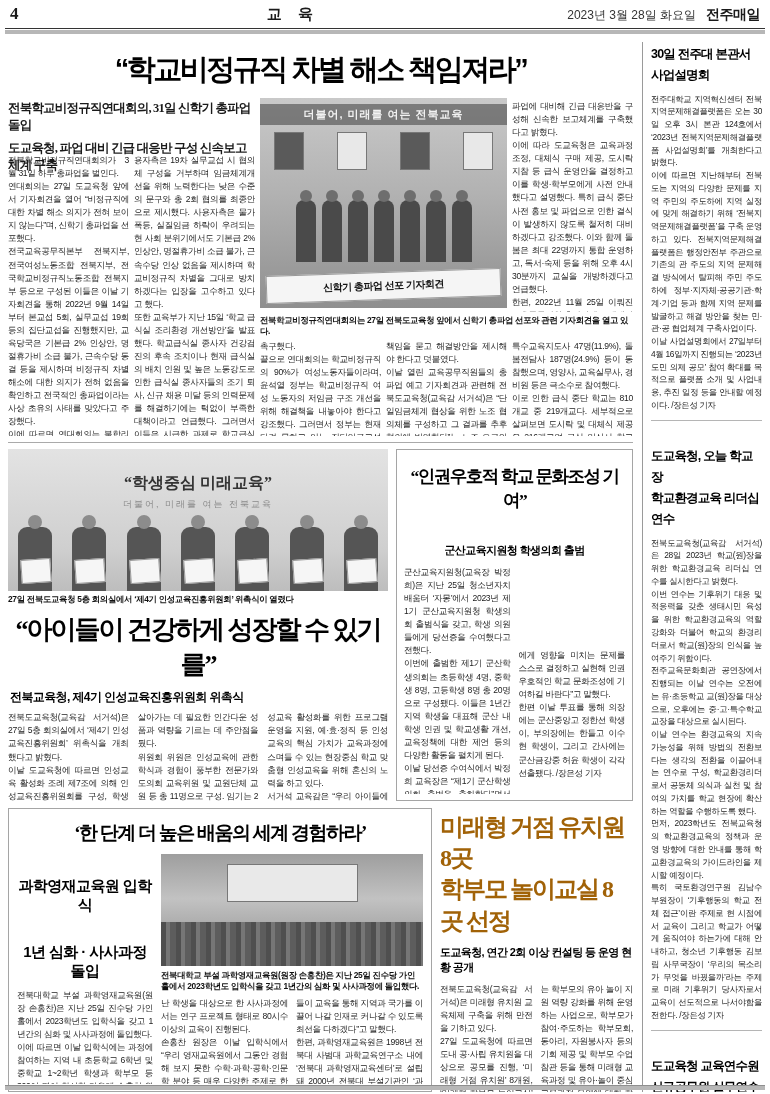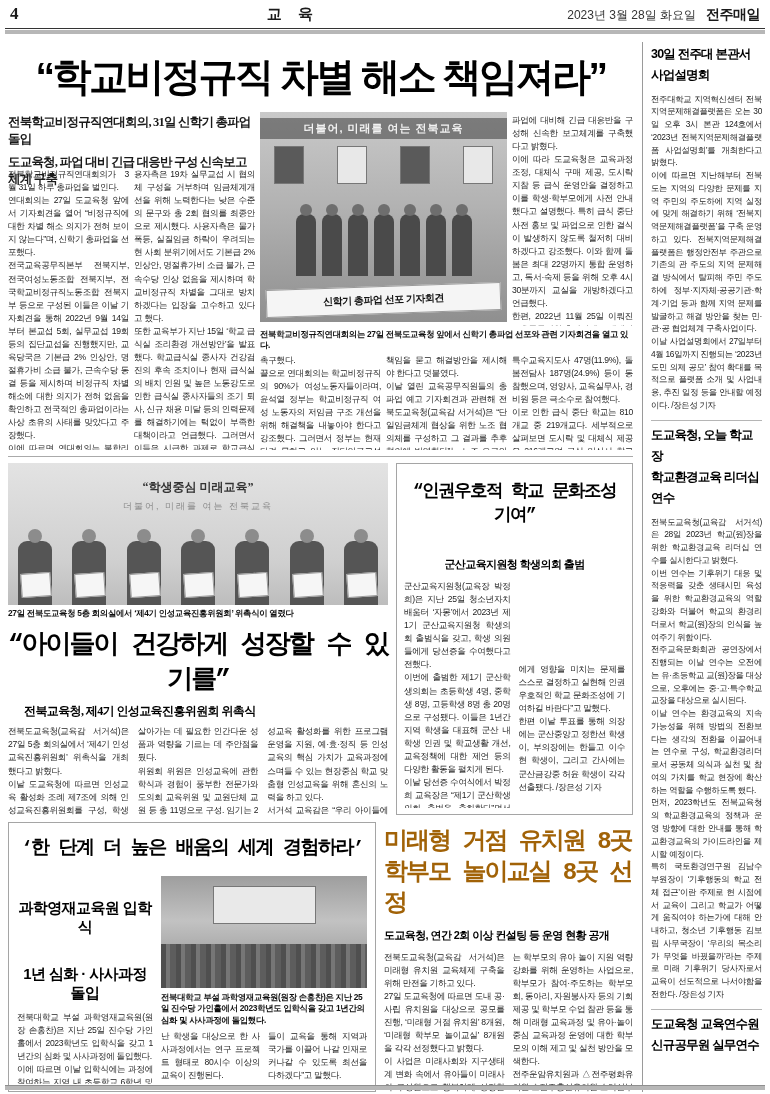--- a/index.html
+++ b/index.html
@@ -20,25 +20,25 @@
   .hbar { margin:1px 5px 0 5px; height:4px; background:#b7b7b7; }
   
   .content { display:flex; padding:8px 8px 0 8px; gap:9px; height:1058px; }
   .main-area { width:625px; display:flex; flex-direction:column; overflow:hidden; }
   .sidebar { flex:1; border-left:1px solid #9a9a9a; padding-left:8px; overflow:hidden; }
   
   .body-text { font-size:8.6px; line-height:1.52; text-align:justify; color:#1c1c1c;
                white-space:pre-line; overflow:hidden; letter-spacing:-0.3px; }
   .caption { font-size:8.4px; line-height:1.35; font-weight:bold; color:#111; letter-spacing:-0.3px; }
   .subhead-sm { font-size:12px; font-weight:800; letter-spacing:-0.6px; color:#000;margin-top:23px; }
-  .serif-head { font-family:Liberation Mono, monospace; }
+  .serif-head { font-family:Liberation Serif, serif; }
   .center { text-align:center; }
   .divider { border-top:1px solid #aaa; margin:6px 0; }
   
-  .main-headline { font-size:39px; font-weight:900; text-align:center; letter-spacing:-2.5px;
+  .main-headline { font-size:29px; font-weight:900; text-align:center; letter-spacing:-2.5px;
                    padding:8px 0 4px 0; color:#000; }
   .main-grid { display:grid; grid-template-columns:repeat(5,1fr); grid-template-rows:56px 158px 28px 96px;
                column-gap:5px; margin-top:4px; }
   .subheads { grid-area:1/1/2/3; display:flex; flex-direction:column; gap:6px; padding-top:2px; }
   .subheads .subhead { font-family:"Liberation Serif", serif; font-size:12.5px; font-weight:bold; letter-spacing:-0.8px; }
   .mc1 { grid-area:2/1/5/2; } .mc2 { grid-area:2/2/5/3; }
   .photo-cell { grid-area:1/3/3/5; padding-bottom:4px; }
   .mc5a { grid-area:1/5/3/6; padding-top:2px; }
   .mcaption { grid-area:3/3/4/6; padding-top:3px; }
   .mc3 { grid-area:4/3/5/4; } .mc4 { grid-area:4/4/5/5; } .mc5b { grid-area:4/5/5/6; }
@@ -52,45 +52,45 @@
   .p1-signs { position:absolute; top:34px; left:14px; right:14px; display:flex; justify-content:space-between; }
   .p1-picket { width:30px; height:38px; background:#e8e8e8; border:1px solid #777; }
   .p1-picket.dark { background:#5a5a5a; }
   .p1-banner { position:absolute; bottom:8px; left:6px; right:6px; background:#f5f5f5; color:#111;
                font-size:10px; font-weight:900; text-align:center; padding:6px 2px; letter-spacing:-0.5px;
                transform:rotate(-2deg); border:1px solid #999; }
   
   .middle-row { display:flex; gap:8px; height:352px; }
   .committee { width:380px; display:flex; flex-direction:column; }
   .photo2 { position:relative; height:142px; background:linear-gradient(180deg,#e3e3e3,#cfcfcf 70%,#bdbdbd); overflow:hidden; }
-  .p2-banner1 { text-align:center; font-size:12px; font-weight:bold; color:#333; padding-top:16px; font-family:"Liberation Serif", serif; }
+  .p2-banner1 { text-align:center; font-size:16px; font-weight:bold; color:#333; padding-top:24px; font-family:"Liberation Serif", serif; }
   .p2-banner2 { text-align:center; font-size:9px; color:#8a8a8a; padding-top:4px; letter-spacing:2px; }
   .p2-people { position:absolute; bottom:0; left:10px; right:10px; height:78px; display:flex; justify-content:space-between; }
   .p2-person { width:34px; position:relative; background:#555; border-radius:9px 9px 0 0; margin-top:14px; }
   .p2-person::before { content:""; position:absolute; top:-12px; left:10px; width:14px; height:14px; border-radius:50%; background:#8c8c8c; }
   .p2-person::after { content:""; position:absolute; bottom:8px; left:3px; width:28px; height:22px; background:#f6f6f6; border:1px solid #999; transform:rotate(-4deg); }
   .committee .caption { margin-top:3px; }
   .committee-headline { font-size:26px; font-weight:bold; letter-spacing:-2px; text-align:center; padding:7px 0 5px 0; color:#000; }
-  .committee .subhead-sm { margin:2px 0 5px 16px;font-family:Liberation Serif, serif; }
+  .committee .subhead-sm { margin:2px 0 5px 2px; }
   .cols3 { display:flex; gap:9px; flex:1; overflow:hidden; }
   .cols3 .body-text { flex:1; }
   
   .rights-box { flex:1; border:1px solid #a5a5a5; padding:8px 7px 6px 7px; display:flex; flex-direction:column; }
   .rights-headline { font-size:17.5px; font-weight:bold; letter-spacing:-1.5px; text-align:center; padding:6px 0 8px 0; color:#000; }
   .rights-box .subhead-sm { font-size:11px; margin-bottom:8px; }
   .rights-cols { display:flex; gap:8px; flex:1; overflow:hidden; }
   .rights-cols > .body-text { flex:1; }
   .rights-col2 { flex:1; display:flex; flex-direction:column;align-items:center; }
   .photo3 { height:78px; background:linear-gradient(180deg,#b9b9b9,#8f8f8f 60%,#a8a8a8); margin-bottom:5px; position:relative; overflow:hidden; }
   .photo3::before { content:""; position:absolute; top:4px; left:30%; width:34px; height:34px; border-radius:50%; background:#6f6f6f; }
   .photo3::after { content:""; position:absolute; bottom:0; left:4px; right:4px; height:30px;
                    background:repeating-linear-gradient(90deg,#5c5c5c 0 8px,#7a7a7a 8px 14px); border-radius:4px 4px 0 0; }
   
   .bottom-row { display:flex; gap:8px; flex:1; margin-top:7px; overflow:hidden; }
-  .science-box { width:368px; border:1px solid #a5a5a5; padding:7px 8px; display:flex; flex-direction:column; overflow:hidden;gap:8px; }
+  .science-box { width:424px; border:1px solid #a5a5a5; padding:7px 8px; display:flex; flex-direction:column; overflow:hidden; }
   .science-headline { font-size:19px; font-weight:bold; letter-spacing:-1.5px; text-align:center; padding:4px 0 8px 0; color:#000; }
   .sci-flex { display:flex; gap:8px; flex:1; overflow:hidden; }
   .sci-left { width:136px; display:flex; flex-direction:column; }
   .sci-left .subhead-sm { font-size:15px; text-align:center; margin-bottom:5px; }
   .sci-left .body-text { flex:1; margin-top:3px; }
   .sci-right { flex:1; display:flex; flex-direction:column; }
   .photo4 { height:112px; background:linear-gradient(180deg,#9e9e9e,#c2c2c2 40%,#8a8a8a); position:relative; overflow:hidden; }
   .photo4 .screen { position:absolute; top:10px; left:25%; width:50%; height:38px; background:#e9e9e9; border:1px solid #777; }
   .photo4 .crowd { position:absolute; bottom:0; left:0; right:0; height:44px;
                    background:repeating-linear-gradient(90deg,#4f4f4f 0 5px,#767676 5px 9px,#5d5d5d 9px 15px); }
@@ -98,21 +98,21 @@
   .sci-cols { display:flex; gap:8px; flex:1; overflow:hidden; }
   .sci-cols .body-text { flex:1; }
   
   .kinder { flex:1; display:flex; flex-direction:column; overflow:hidden; }
   .kinder-headline { font-size:24px; font-weight:bold; letter-spacing:-2px; line-height:1.3; color:#a16207; padding:4px 0 6px 0; }
   .kinder .subhead-sm { font-size:11px; margin:2px 0 8px 0; }
   .k-cols { display:flex; gap:8px; flex:1; overflow:hidden; }
   .k-cols .body-text { flex:1; }
   
   .sb-article { padding:2px 0 8px 0; }
-  .sb-article + .sb-article { border-top:1px solid #b5b5b5; padding-top:4px; }
+  .sb-article + .sb-article { border-top:1px solid #b5b5b5; padding-top:25px; }
   .sb-title { font-size:12.5px; font-weight:900; letter-spacing:-0.8px; line-height:1.7; color:#000; }
   .sb-body { margin-top:6px; font-size:8.4px; }
   
   .footer-bar { position:absolute; bottom:4px; left:5px; right:5px; height:5px; background:#b7b7b7; border-top:1px solid #8f8f8f; }
 </style>
 </head>
 <body>
 
 <div class="page">
 

